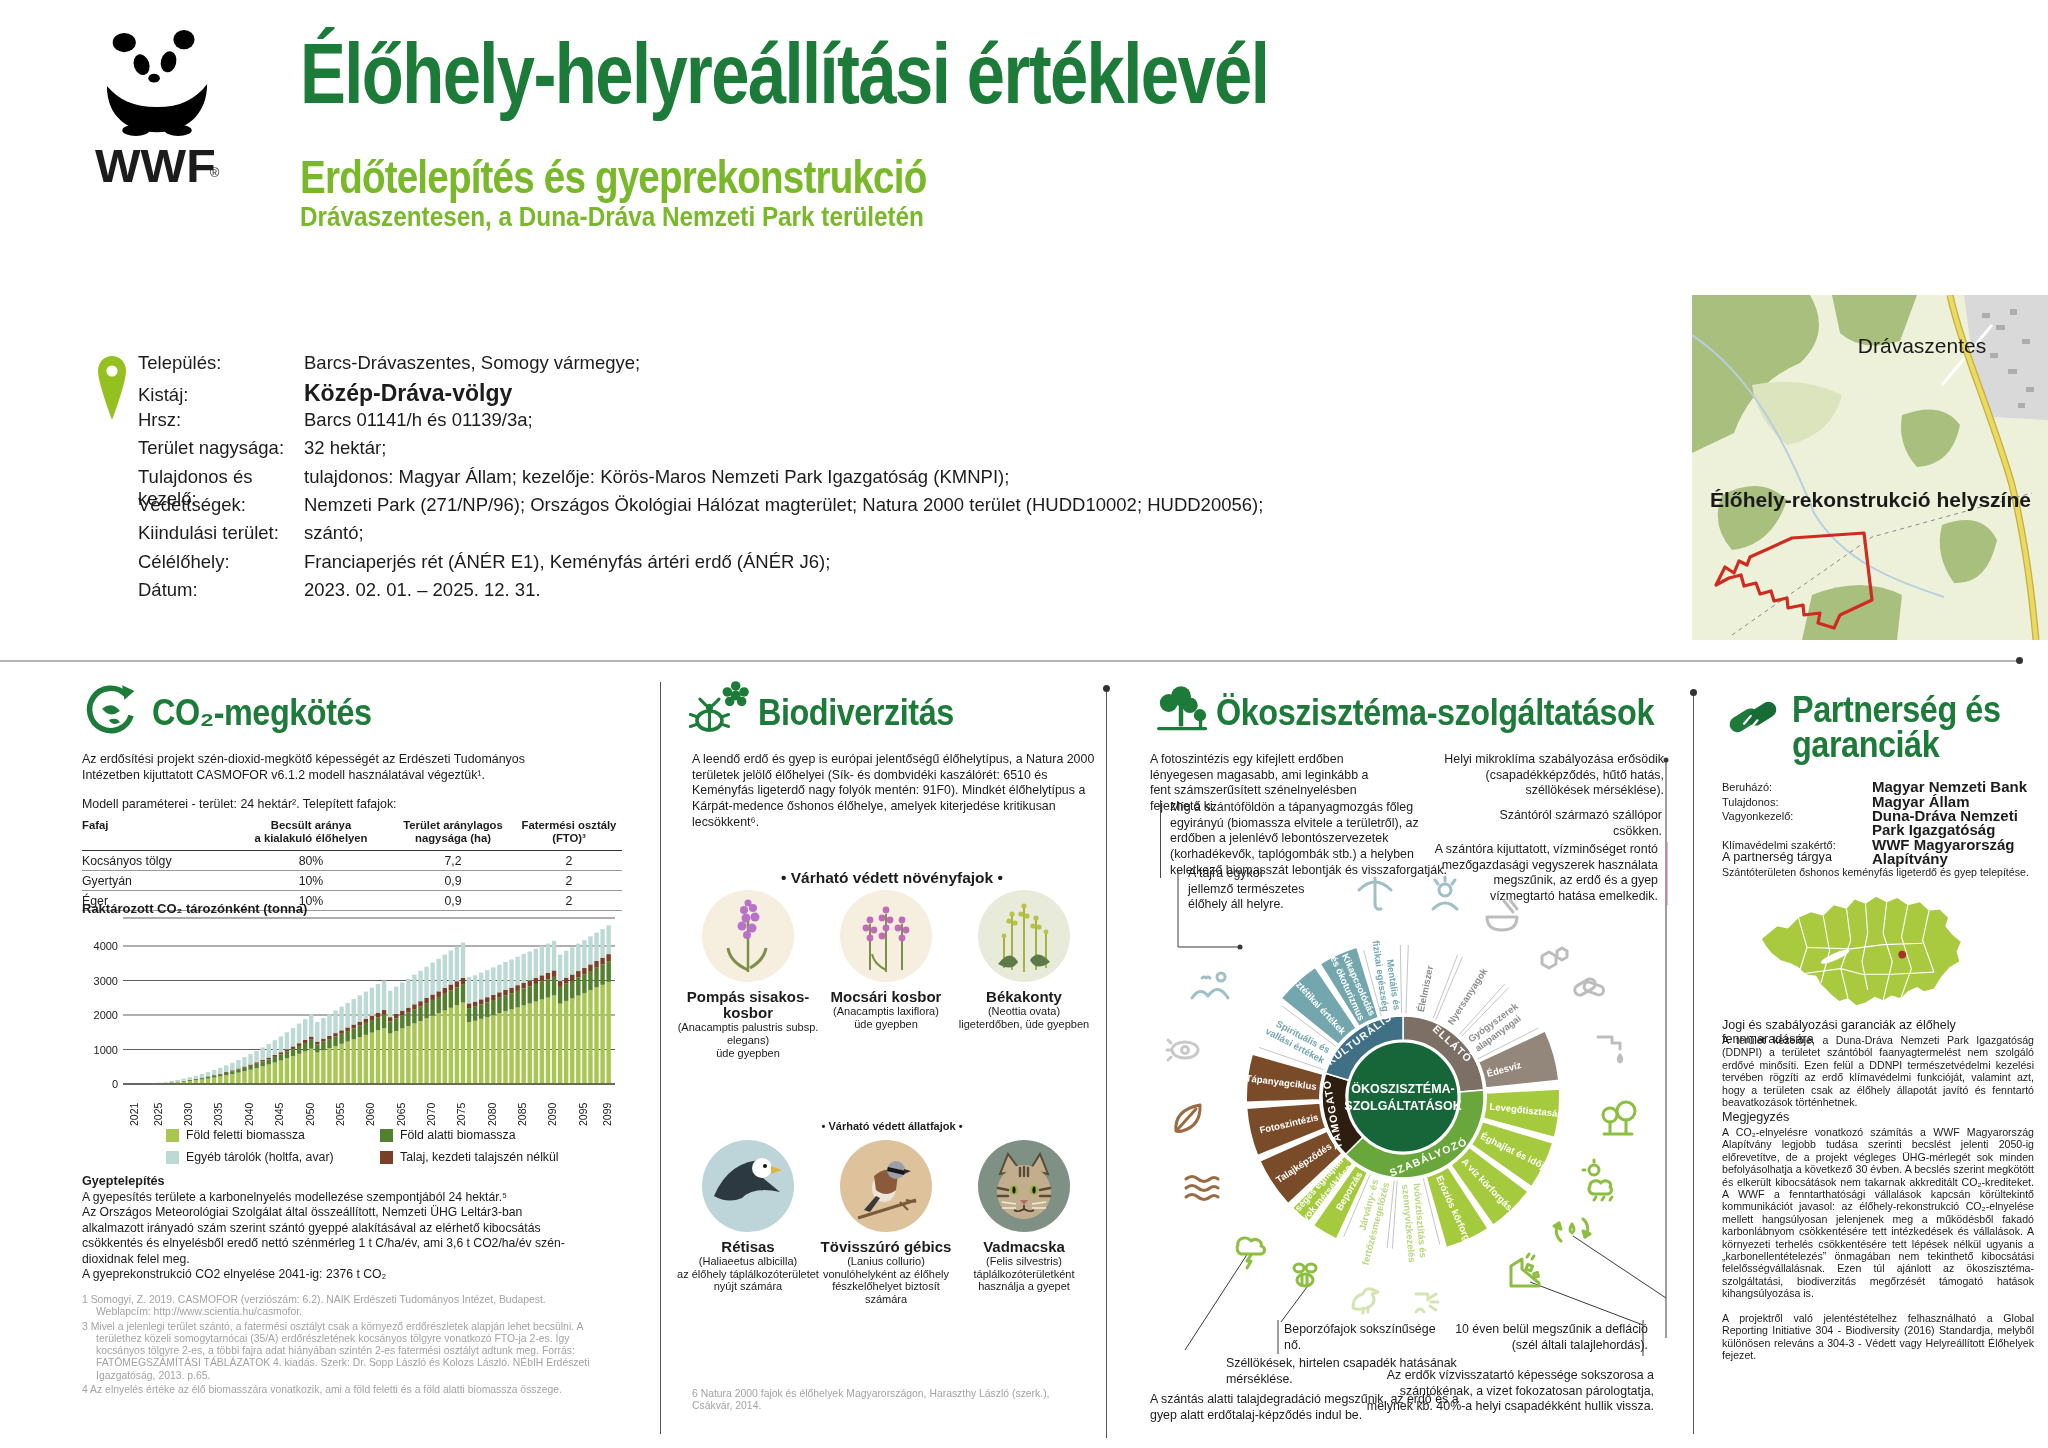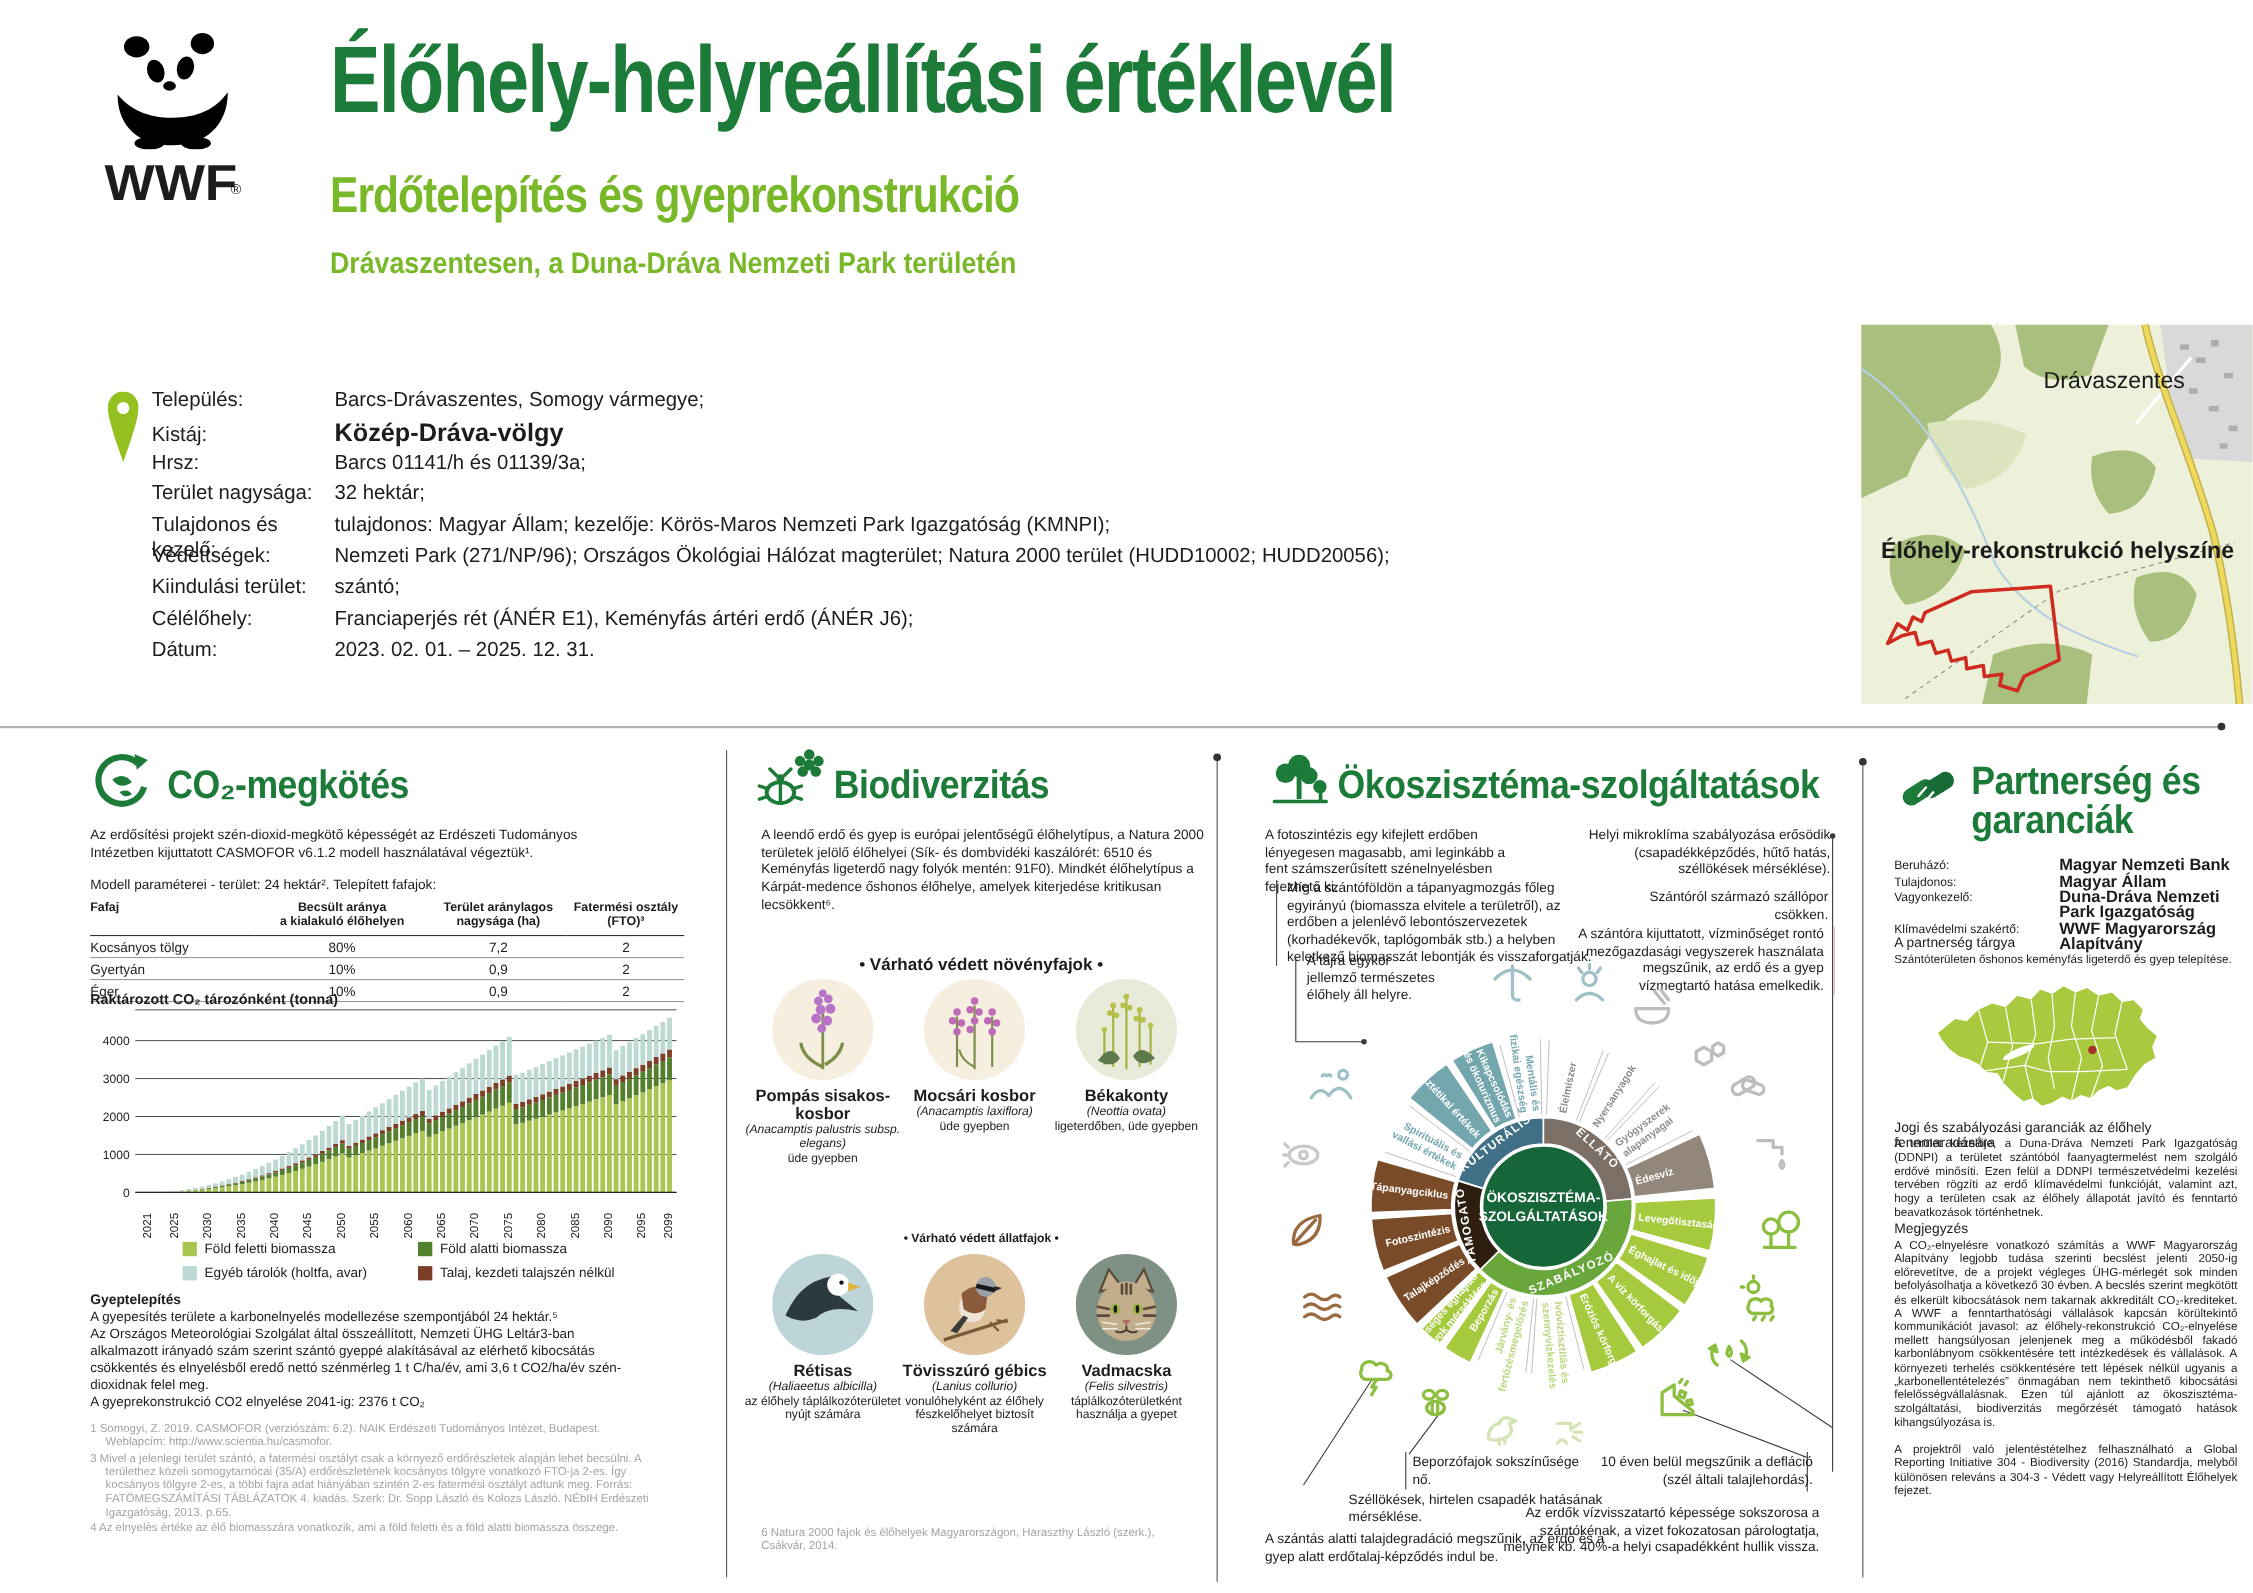--- a/index.html
+++ b/index.html
@@ -7,21 +7,21 @@
        font-family:"Liberation Sans",sans-serif;color:#1c1c1c;font-size:13px;}
   .abs{position:absolute;}
   .cond{display:inline-block;transform-origin:0 0;white-space:nowrap;}
   .dg{color:#1d7b3a;}
   .lg{color:#79b829;}
   h1,h2,h3{margin:0;font-weight:bold;}
   #title{left:300px;top:24px;font-size:86px;letter-spacing:-2px;}
   #title .cond{transform:scaleX(.80);}
   #subtitle{left:300px;top:150px;font-size:46px;letter-spacing:-1px;}
   #subtitle .cond{transform:scaleX(.84);}
-  #subsub{left:300px;top:224px;font-size:27px;text-decoration:underline;}
+  #subsub{left:300px;top:202px;font-size:27px;text-decoration:underline;}
   #subsub .cond{transform:scaleX(.90);}
   #logo{left:82px;top:30px;width:150px;text-align:center;}
   #wwf-word{font-size:46px;font-weight:bold;letter-spacing:0;transform:scaleX(1.05);transform-origin:0 0;display:inline-block;}
   #details{left:138px;top:352px;width:1150px;}
   .d-row{display:flex;height:28.4px;align-items:baseline;}
   .d-label{width:166px;font-size:18.5px;flex:none;}
   .d-value{font-size:18.5px;}
   .d-value.emph{font-size:23px;font-weight:bold;}
   .hline{position:absolute;background:#b3b3b3;height:2px;}
   .vline{position:absolute;background:#555;width:1px;}
@@ -42,21 +42,21 @@
   .th{font-weight:bold;font-size:11.3px;line-height:1.18;text-align:center;padding:1px 0 4px;border-bottom:1.4px solid #333;}
   .th.c0{text-align:left;}
   .td{font-size:12.3px;padding:3px 0 2px;border-bottom:1px solid #9a9a9a;text-align:center;}
   .td.c0{text-align:left;}
   #co2-legend{position:absolute;left:166px;top:1124px;display:grid;grid-template-columns:214px auto;grid-auto-rows:22px;}
   .lg-item{display:flex;align-items:center;gap:7px;font-size:12.3px;}
   .sw{width:13px;height:13px;flex:none;display:inline-block;}
   .fn{padding-left:14px;text-indent:-14px;margin-bottom:2px;}
   .sp-card{position:absolute;width:142px;text-align:center;}
   .sp-name{font-size:15px;font-weight:bold;line-height:1.08;margin-top:7px;}
-  .sp-latin{font-size:11px;font-style:italic;line-height:1.15;}
+  .sp-latin{font-size:11px;line-height:1.15;}
   .sp-note{font-size:11px;line-height:1.15;}
   .sp-circle{width:92px;height:92px;margin:0 auto;}
   .kv-row{display:flex;line-height:14px;margin-bottom:.5px;}
   .kv-l{width:122px;flex:none;font-size:11px;}
   .kv-v{font-size:15px;font-weight:bold;padding-left:28px;}
   .c4p{position:absolute;font-size:10.6px;line-height:1.17;width:312px;}
   .c4h{position:absolute;font-size:12.6px;font-weight:normal;}
   svg text{font-family:"Liberation Sans",sans-serif;}
 </style>
 </head>

